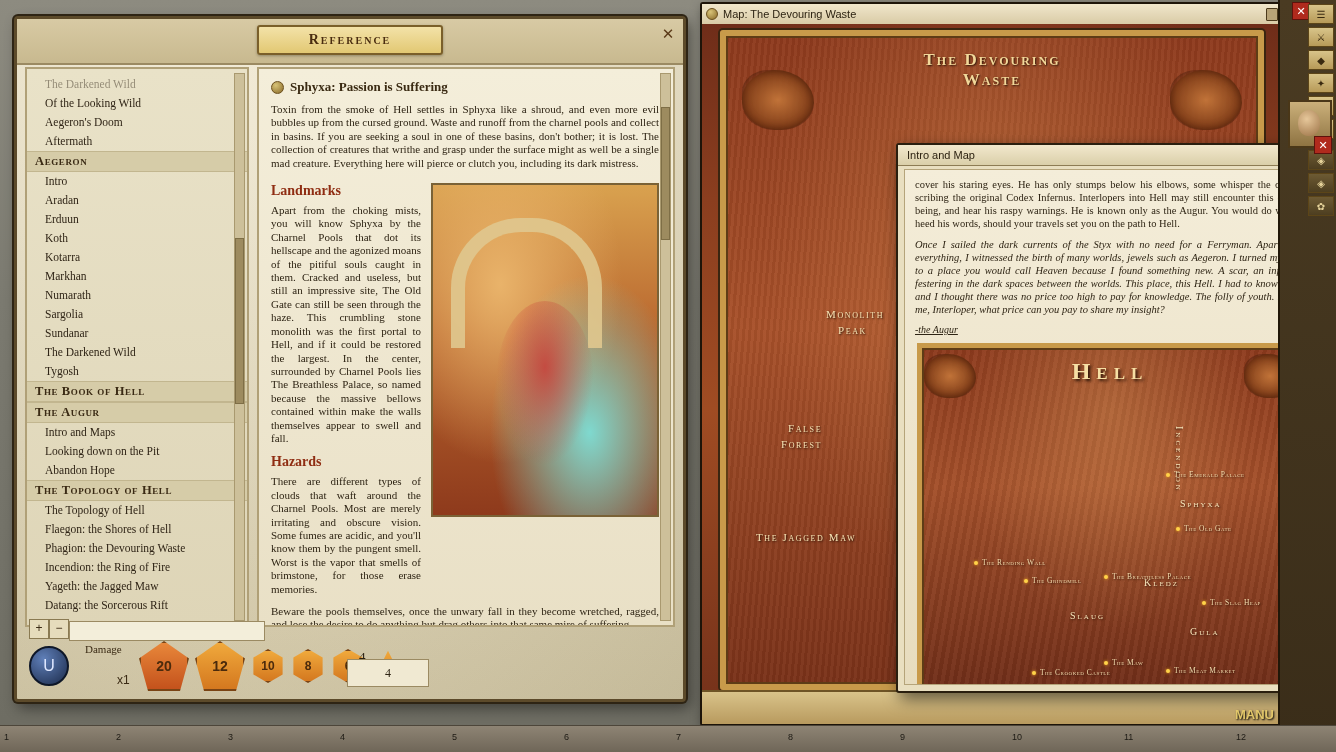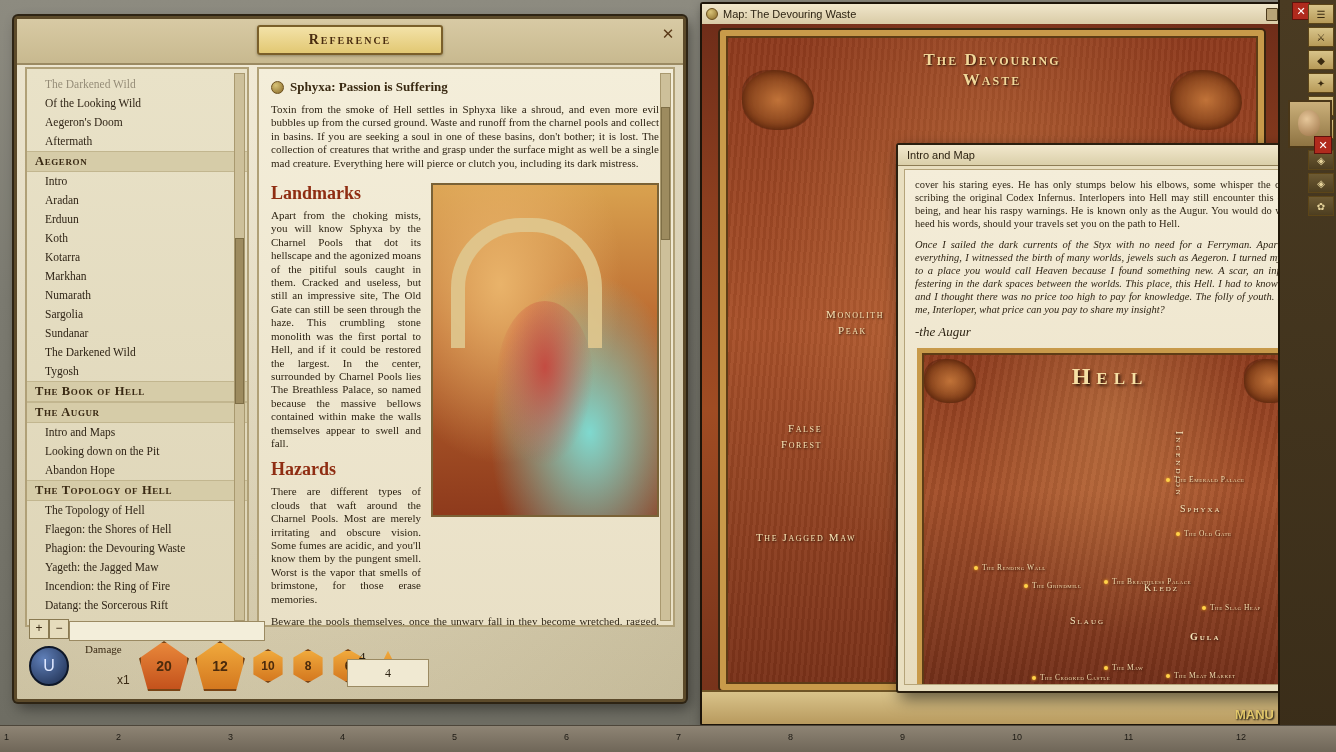--- a/index.html
+++ b/index.html
@@ -81,21 +81,21 @@
     font-size:13px;color:#3a2a12;font-weight:bold;margin:2px 0 8px 0;
     display:flex;align-items:center;gap:6px;
   }
   .bullet{
     width:11px;height:11px;border-radius:50%;
     background:radial-gradient(circle at 35% 30%,#d8c377,#8a6a28);
     border:1px solid #6b4f1c;display:inline-block;flex:0 0 auto;
   }
   .p{font-size:11px;line-height:13.4px;color:#2e2414;text-align:justify;margin:0 0 9px 0;}
   .h2{
-    font-size:18px;color:#8f2d12;margin:4px 0 5px 0;font-weight:bold;
+    font-size:14px;color:#8f2d12;margin:4px 0 5px 0;font-weight:bold;
     font-family:"Liberation Serif",serif;
   }
   .twocol{display:flex;gap:10px;align-items:flex-start;}
   .col-left{width:150px;flex:0 0 150px;}
   .artbox{
     flex:1;height:330px;border:2px solid #7a6236;margin-top:4px;
     background:
       radial-gradient(ellipse at 70% 75%, #7fd9cf 0%, rgba(127,217,207,0) 45%),
       radial-gradient(ellipse at 30% 30%, #e9b36a 0%, rgba(233,179,106,0) 55%),
       linear-gradient(180deg,#d9a24f 0%, #b9662e 45%, #8e3a1c 100%);
@@ -232,21 +232,21 @@
     font-family:"Liberation Sans",sans-serif;cursor:pointer;
   }
   .intro-body{
     position:absolute;left:6px;right:6px;top:24px;bottom:6px;
     background:#efe7cf;border:1px solid #b5a47a;overflow:hidden;
     background-image:linear-gradient(180deg,#f4edd9,#e7dcbe);
   }
   .intro-pad{padding:8px 14px 8px 10px;}
   .intro-p{font-size:10.5px;line-height:13px;color:#2e2414;text-align:justify;margin:0 0 8px 0;}
   .intro-p.ital{font-style:italic;}
-  .sig{font-size:13px;font-style:italic;color:#2e2414;margin-bottom:8px;}
+  .sig{font-size:10px;font-style:italic;color:#2e2414;margin-bottom:8px;text-decoration:underline;}
   .hellmap{
     height:346px;border:5px solid #c89a4a;margin:0 2px;position:relative;overflow:hidden;
     box-shadow:inset 0 0 0 2px #5e3c16;
     background:
       radial-gradient(ellipse at 50% 18%, rgba(255,200,120,.25), rgba(0,0,0,0) 55%),
       repeating-linear-gradient(100deg, rgba(0,0,0,.06) 0 4px, rgba(255,255,255,.03) 4px 8px),
       linear-gradient(180deg,#8d3a1d 0%, #a4502a 40%, #6f2d18 100%);
   }
   .hell-title{
     position:absolute;left:50%;top:10px;transform:translateX(-50%);
@@ -335,22 +335,22 @@
           <div class="toc-item">Tygosh</div>
           <div class="toc-item head">The Book of Hell</div>
           <div class="toc-item head">The Augur</div>
           <div class="toc-item">Intro and Maps</div>
           <div class="toc-item">Looking down on the Pit</div>
           <div class="toc-item">Abandon Hope</div>
           <div class="toc-item head">The Topology of Hell</div>
           <div class="toc-item">The Topology of Hell</div>
           <div class="toc-item">Flaegon: the Shores of Hell</div>
           <div class="toc-item">Phagion: the Devouring Waste</div>
+          <div class="toc-item">Incendion: the Ring of Fire</div>
           <div class="toc-item">Yageth: the Jagged Maw</div>
-          <div class="toc-item">Incendion: the Ring of Fire</div>
           <div class="toc-item">Datang: the Sorcerous Rift</div>
           <div class="toc-item">Slaug</div>
         </div>
       <div class="vscroll">
           <div class="vthumb" style="top:30%;height:30%"></div>
         </div>
     </div>
 
     <div class="article">
       <div class="article-inner">
@@ -444,21 +444,21 @@
       <div class="sig">-the Augur</div>
       <div class="hellmap">
         <div class="hell-title">Hell</div>
         <div class="serpent" style="left:2px;top:6px;width:52px;height:44px;"></div>
         <div class="serpent" style="right:2px;top:6px;width:52px;height:44px;"></div>
         <div id="hell-labels">
             <div class="hl vert" style="left: 252px; top: 78px;">Incendion</div>
             <div class="hl" style="left: 258px; top: 150px;">Sphyxa</div>
             <div class="hl" style="left: 222px; top: 206px; margin-top: 23px;">Kledz</div>
             <div class="hl" style="left: 148px; top: 262px;">Slaug</div>
-            <div class="hl" style="left: 268px; top: 278px; font-weight: bold;">Gula</div>
+            <div class="hl" style="left: 268px; top: 278px;">Gula</div>
             <div class="hl small dot" style="left: 252px; top: 122px;">The Emerald Palace</div>
             <div class="hl small dot" style="left: 262px; top: 176px;">The Old Gate</div>
             <div class="hl small dot" style="left: 190px; top: 224px;">The Breathless Palace</div>
             <div class="hl small dot" style="left: 110px; top: 228px;">The Grindmill</div>
             <div class="hl small dot" style="left: 60px; top: 210px;">The Rending Wall</div>
             <div class="hl small dot" style="left: 288px; top: 250px;">The Slag Heap</div>
             <div class="hl small dot" style="left: 190px; top: 310px;">The Maw</div>
             <div class="hl small dot" style="left: 252px; top: 318px;">The Meat Market</div>
             <div class="hl small dot" style="left: 118px; top: 320px;">The Crooked Castle</div>
           </div>

